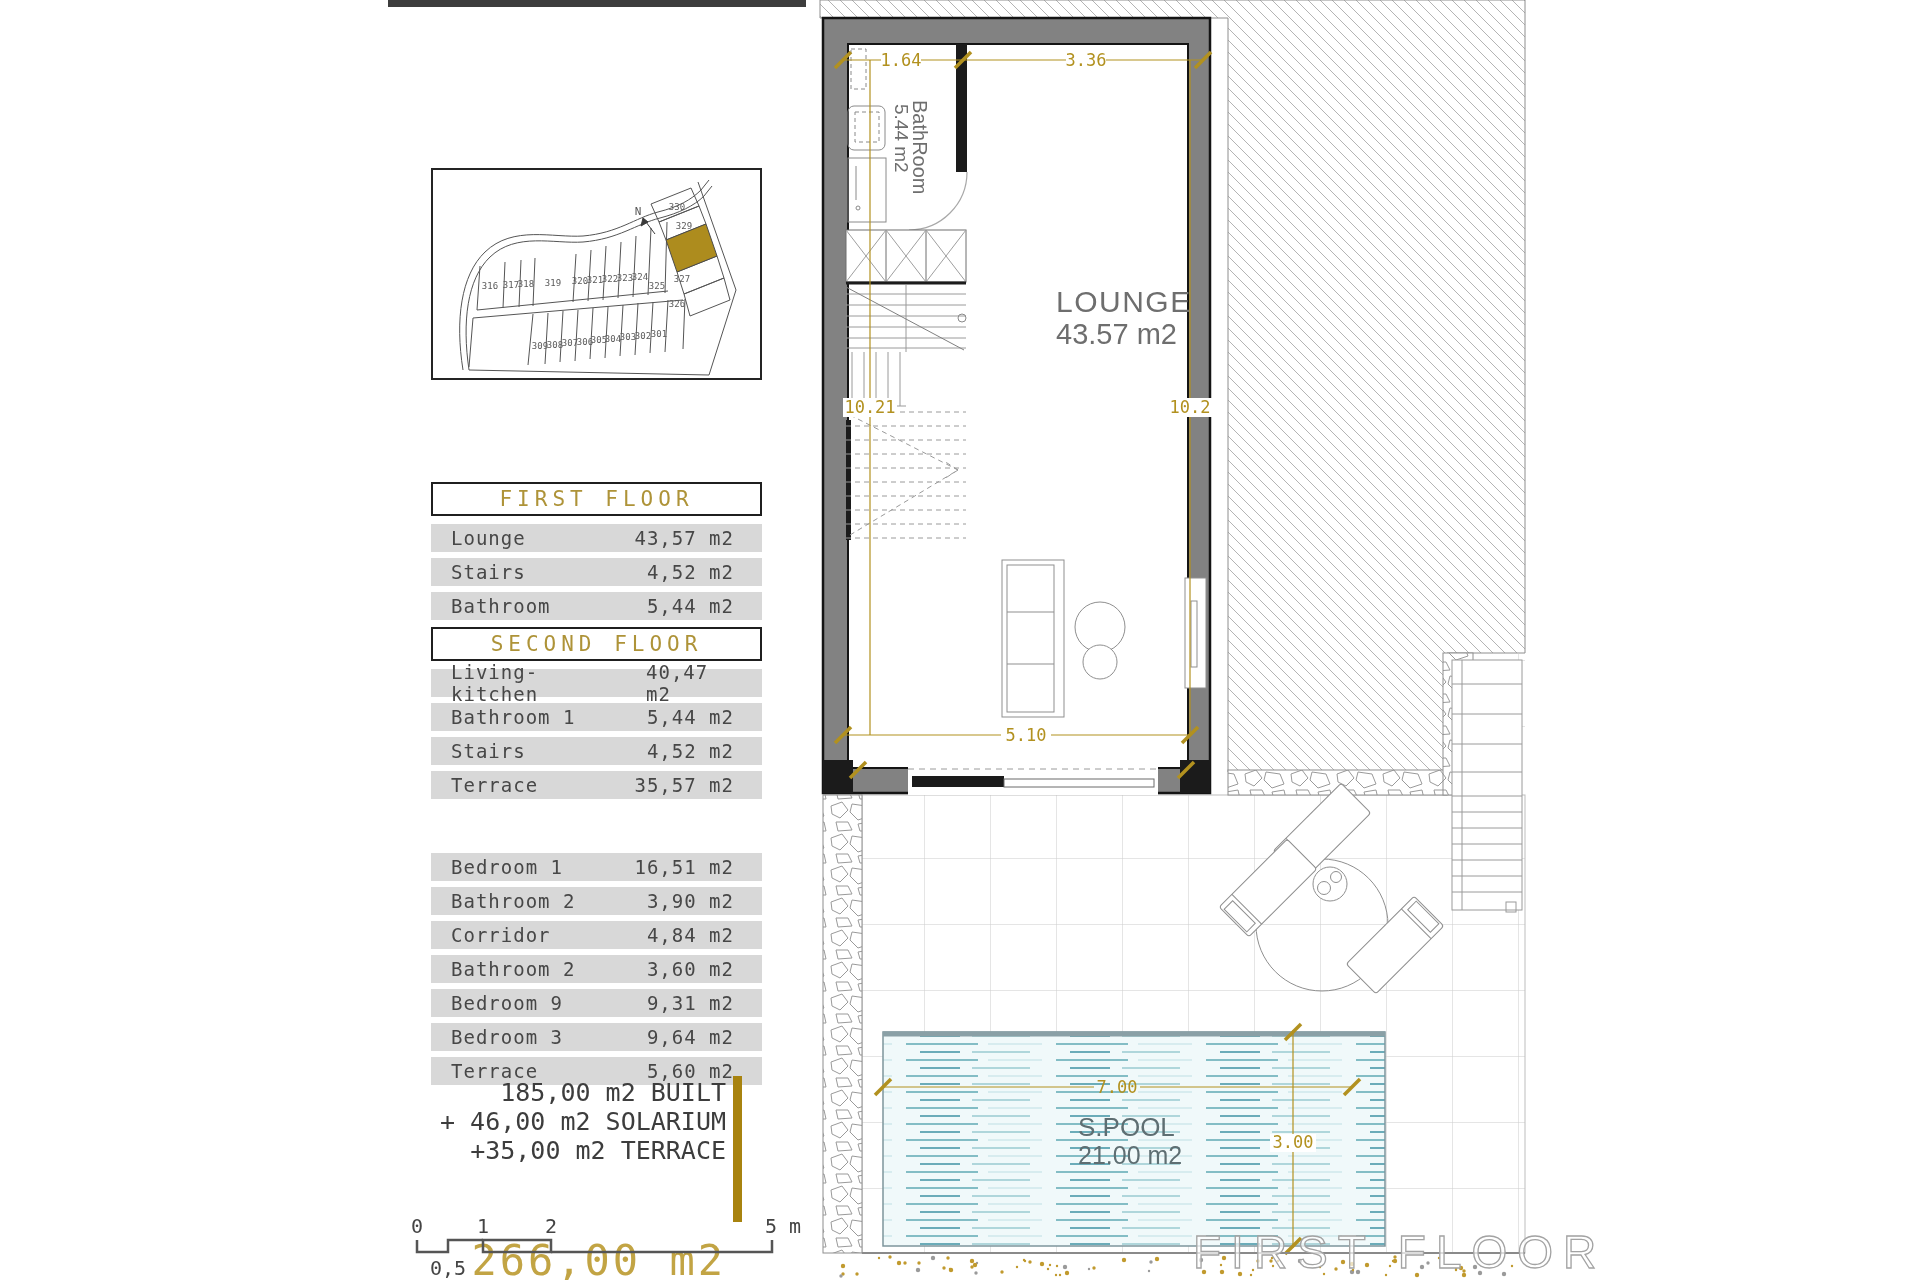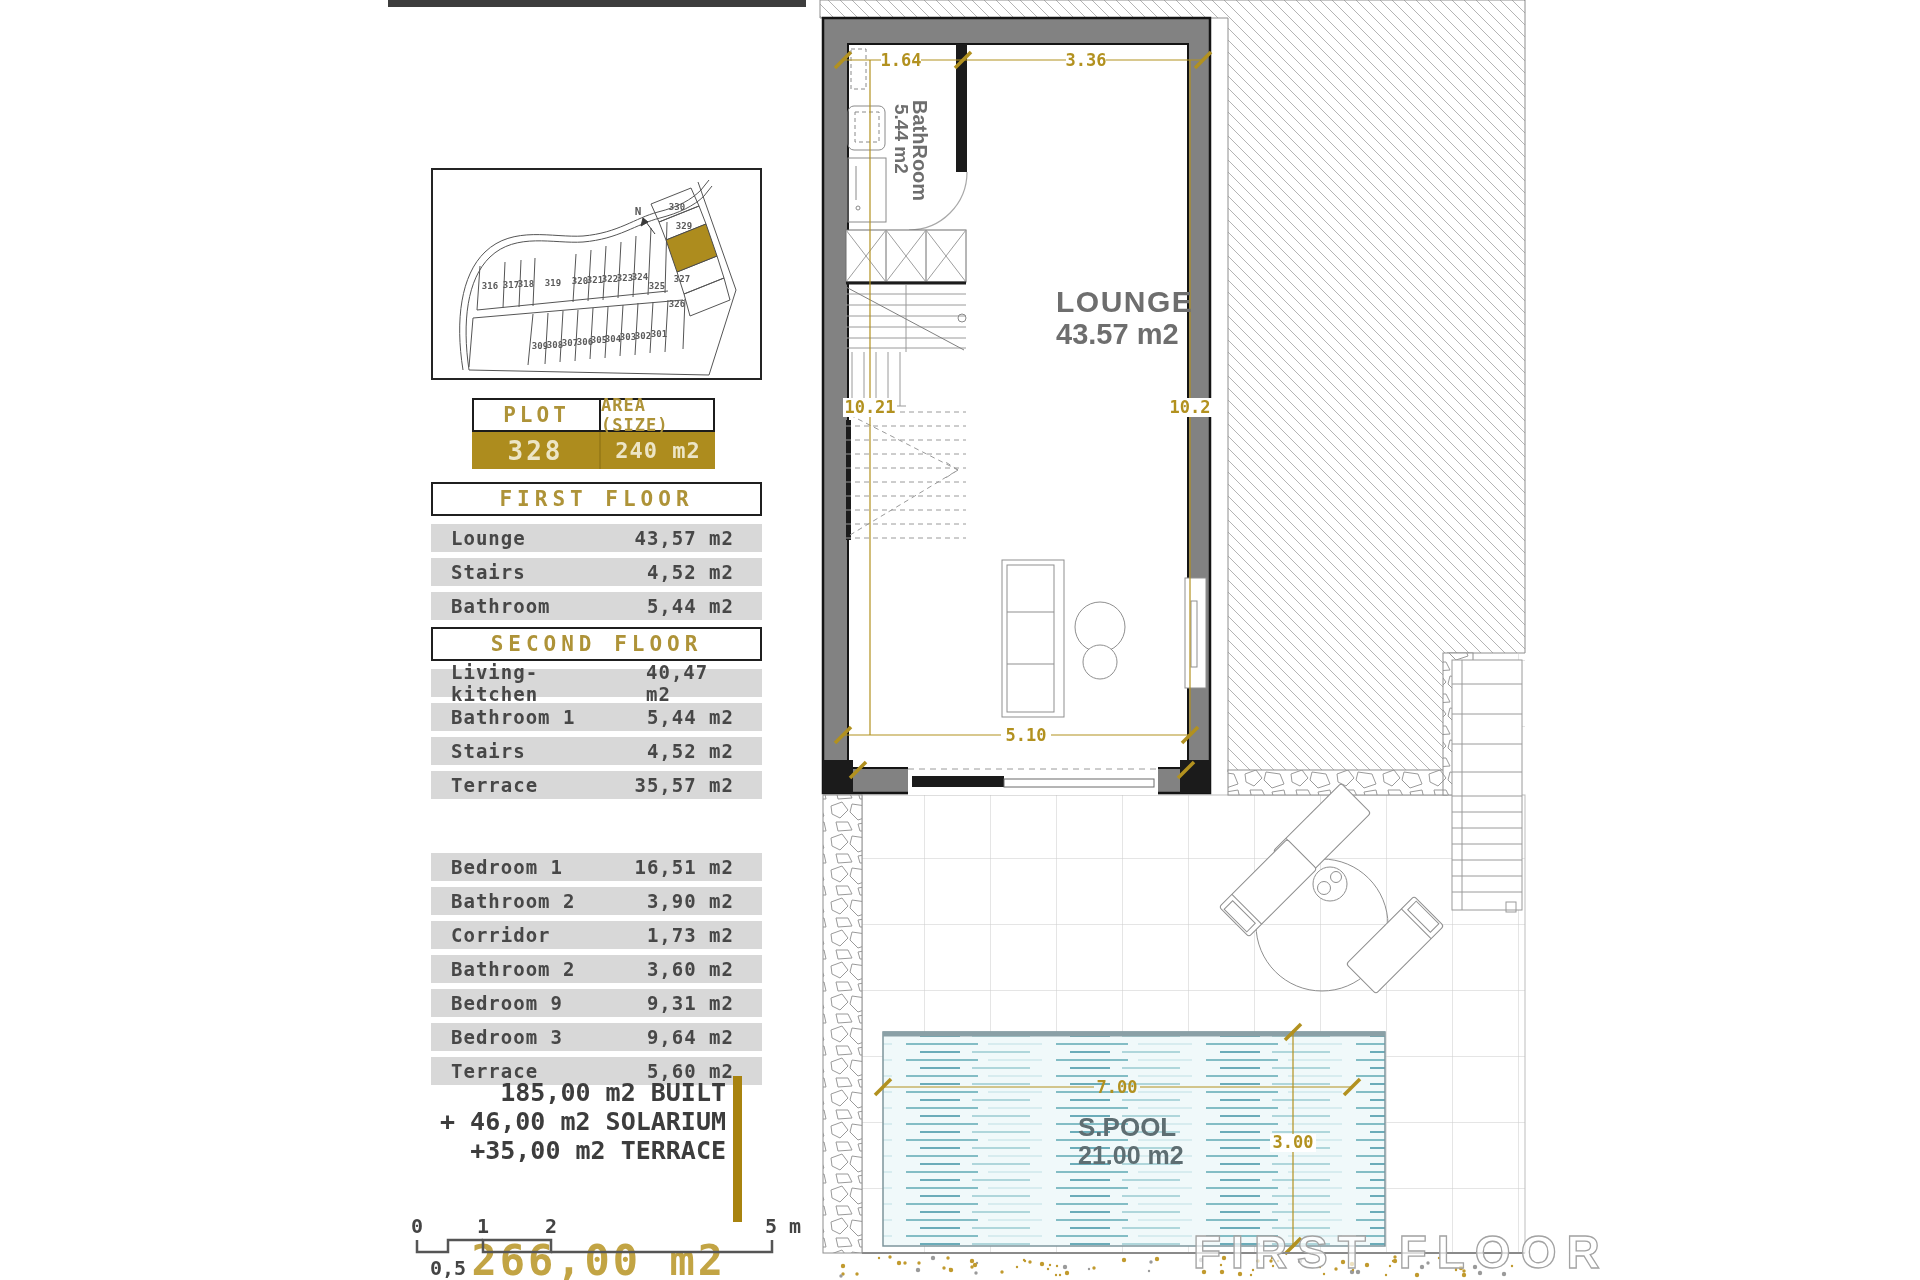--- a/index.html
+++ b/index.html
@@ -1,17 +1,17 @@
 <!DOCTYPE html>
 <html><head>
 <meta charset="utf-8">
 <style>
   html,body{margin:0;padding:0;background:#ffffff;}
   #canvas{position:relative;width:1920px;height:1280px;background:#ffffff;overflow:hidden;
-          font-family:"DejaVu Sans Mono",monospace;font-weight:bold;}
+          font-family:"DejaVu Sans Mono",monospace;}
   .abs{position:absolute;}
   
   #siteplan-box{left:431px;top:168px;width:327px;height:208px;border:2px solid #242424;background:#fff;}
   
   #plot-table{left:472px;top:398px;width:243px;}
   .pt-hdr{display:flex;height:34px;border:2px solid #1c1c1c;background:#fff;box-sizing:border-box;}
   .pt-hdr .c1{width:125px;border-right:2px solid #1c1c1c;display:flex;align-items:center;justify-content:center;
               color:#ae9338;font-size:21px;letter-spacing:4px;}
   .pt-hdr .c2{flex:1;display:flex;align-items:center;justify-content:center;color:#ae9338;font-size:17px;letter-spacing:1px;}
   .pt-val{display:flex;height:37px;background:#ad8c1e;}
@@ -377,30 +377,20 @@
         <text x="210" y="169">302</text>
         <text x="226" y="167">301</text>
         <text x="244" y="40">330</text>
         <text x="251" y="59">329</text>
         <text x="249" y="112">327</text>
         <text x="244" y="137">326</text>
       </g>
     </svg>
   </div>
 
-  <div class="abs" id="plot-table">
-    <div class="pt-hdr">
-      <div class="c1">PLOT</div>
-      <div class="c2">AREA (SIZE)</div>
-    </div>
-    <div class="pt-val">
-      <div class="c1">328</div>
-      <div class="c2">240 m2</div>
-    </div>
-  </div>
 
   <div class="abs hdr-box" style="top:482px">FIRST FLOOR</div>
   <div class="frow" style="top:524px">
     <span class="lbl">Lounge</span>
     <span class="val">43,57 m2</span>
     </div>
   <div class="frow" style="top:558px">
     <span class="lbl">Stairs</span>
     <span class="val">4,52 m2</span>
     </div>
@@ -430,21 +420,21 @@
   <div class="frow" style="top:853px">
     <span class="lbl">Bedroom 1</span>
     <span class="val">16,51 m2</span>
     </div>
   <div class="frow" style="top:887px">
     <span class="lbl">Bathroom 2</span>
     <span class="val">3,90 m2</span>
     </div>
   <div class="frow" style="top:921px">
     <span class="lbl">Corridor</span>
-    <span class="val">1,73 m2</span>
+    <span class="val">4,84 m2</span>
     </div>
   <div class="frow" style="top:955px">
     <span class="lbl">Bathroom 2</span>
     <span class="val">3,60 m2</span>
     </div>
   <div class="frow" style="top:989px">
     <span class="lbl">Bedroom 9</span>
     <span class="val">9,31 m2</span>
     </div>
   <div class="frow" style="top:1023px">

